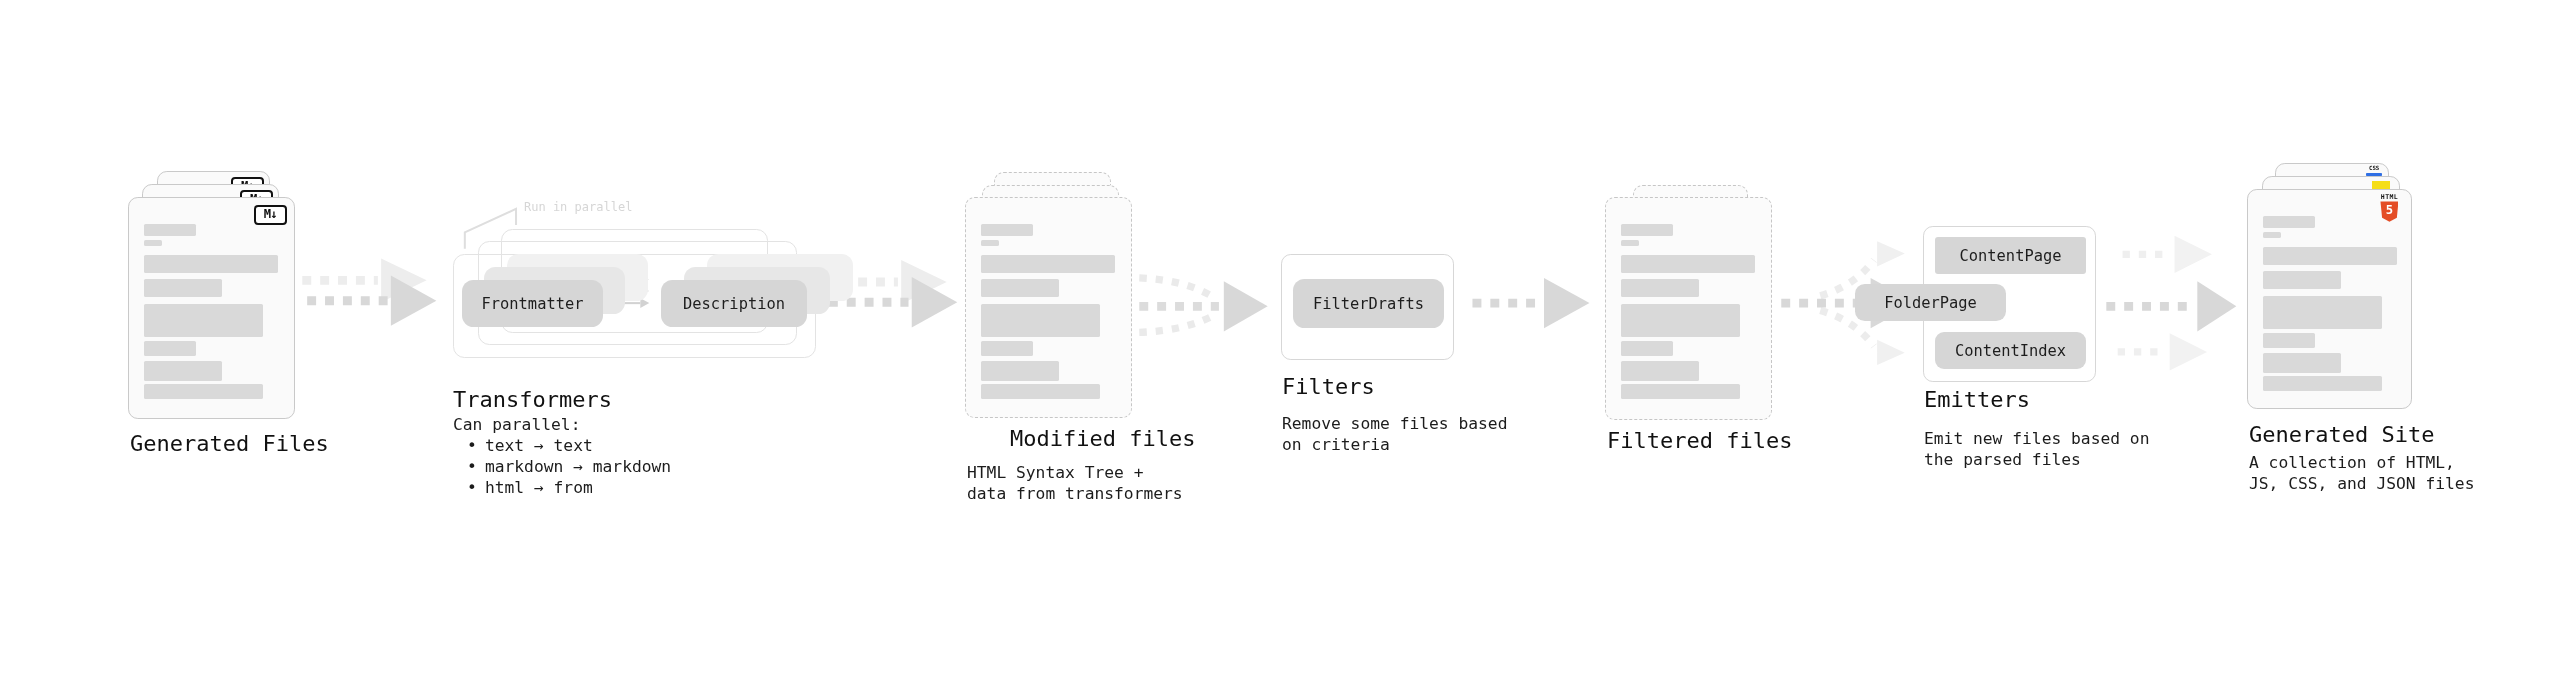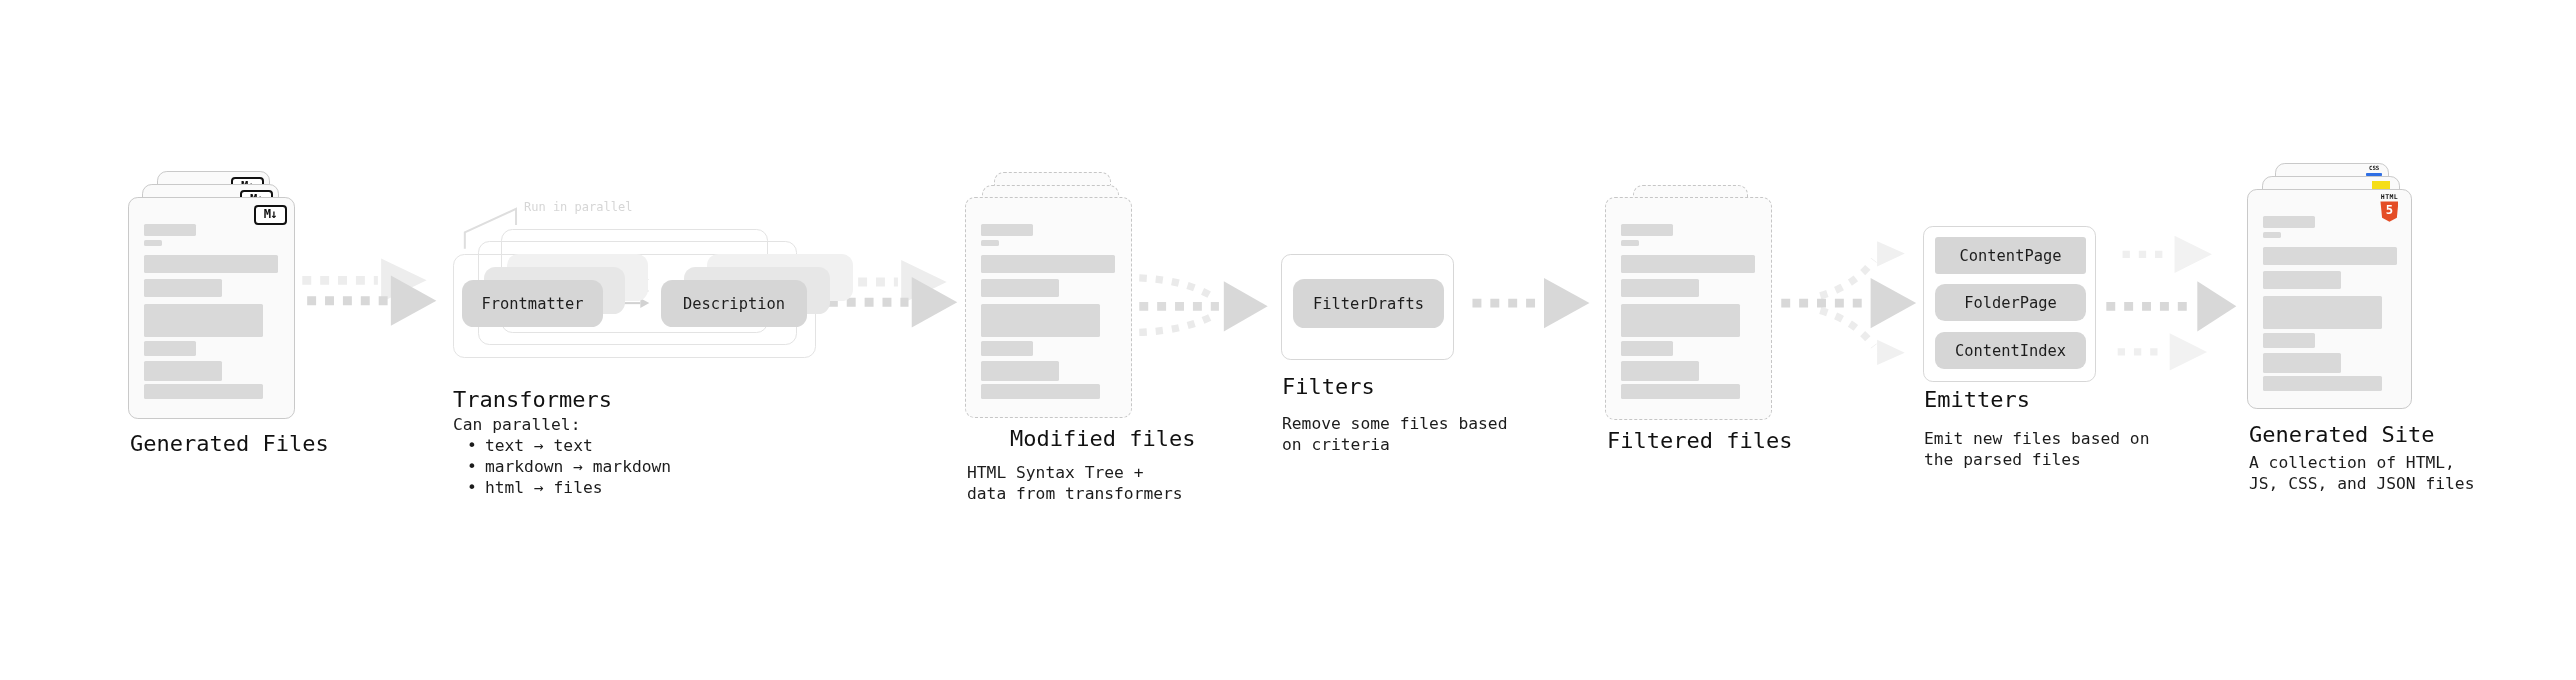--- a/index.html
+++ b/index.html
@@ -163,21 +163,21 @@
 
     <div class="plug ghost2" style="left:707px;top:254px;width:146px;height:47px"></div>
     <div class="plug ghost1" style="left:684px;top:267px;width:146px;height:47px"></div>
     <div class="plug" style="left:661px;top:280px;width:146px;height:47px">Description</div>
 
     <div class="h1" style="left:453px;top:388px">Transformers</div>
     <div class="bullets" style="left:453px;top:414px">
       <span class="line">Can parallel:</span>
       <span class="line ind"><span class="dot">•</span><span>text → text</span></span>
       <span class="line ind"><span class="dot">•</span><span>markdown → markdown</span></span>
-      <span class="line ind"><span class="dot">•</span><span>html → files</span></span>
+      <span class="line ind"><span class="dot">•</span><span>html → from</span></span>
     </div>
   </div>
 
   <div>
     <div class="card dashed narrow" style="left:994px;top:172px;width:117px;height:222px"></div>
     <div class="card dashed narrow" style="left:982px;top:185px;width:137px;height:222px"></div>
     <div class="card dashed" style="left:965px;top:197px;width:167px;height:221px">
       <div class="bar b1"></div>
       <div class="bar b2"></div>
       <div class="bar b3"></div>
@@ -211,21 +211,21 @@
       <div class="bar b6"></div>
       <div class="bar b7"></div>
       <div class="bar b8"></div>
     </div>
     <div class="h1" style="left:1607px;top:429px">Filtered files</div>
   </div>
 
   <div>
     <div class="panel" style="left:1923px;top:226px;width:173px;height:156px"></div>
     <div class="plug" style="left:1935px;top:237px;width:151px;height:37px;border-radius:3px">ContentPage</div>
-    <div class="plug" style="left:1935px;top:284px;width:151px;height:37px;border-radius:9.8px">FolderPage</div>
+    <div class="plug" style="left:1855px;top:284px;width:151px;height:37px;border-radius:9.8px">FolderPage</div>
     <div class="plug" style="left:1935px;top:332px;width:151px;height:37px;border-radius:9px">ContentIndex</div>
     <div class="h1" style="left:1924px;top:388px">Emitters</div>
     <div class="note" style="left:1924px;top:428px">Emit new files based on
 the parsed files</div>
   </div>
 
   <div>
     <div class="card narrow" style="left:2275px;top:163px;width:114px;height:222px">
       <div class="css-chip">
         <span class="t">CSS</span>

